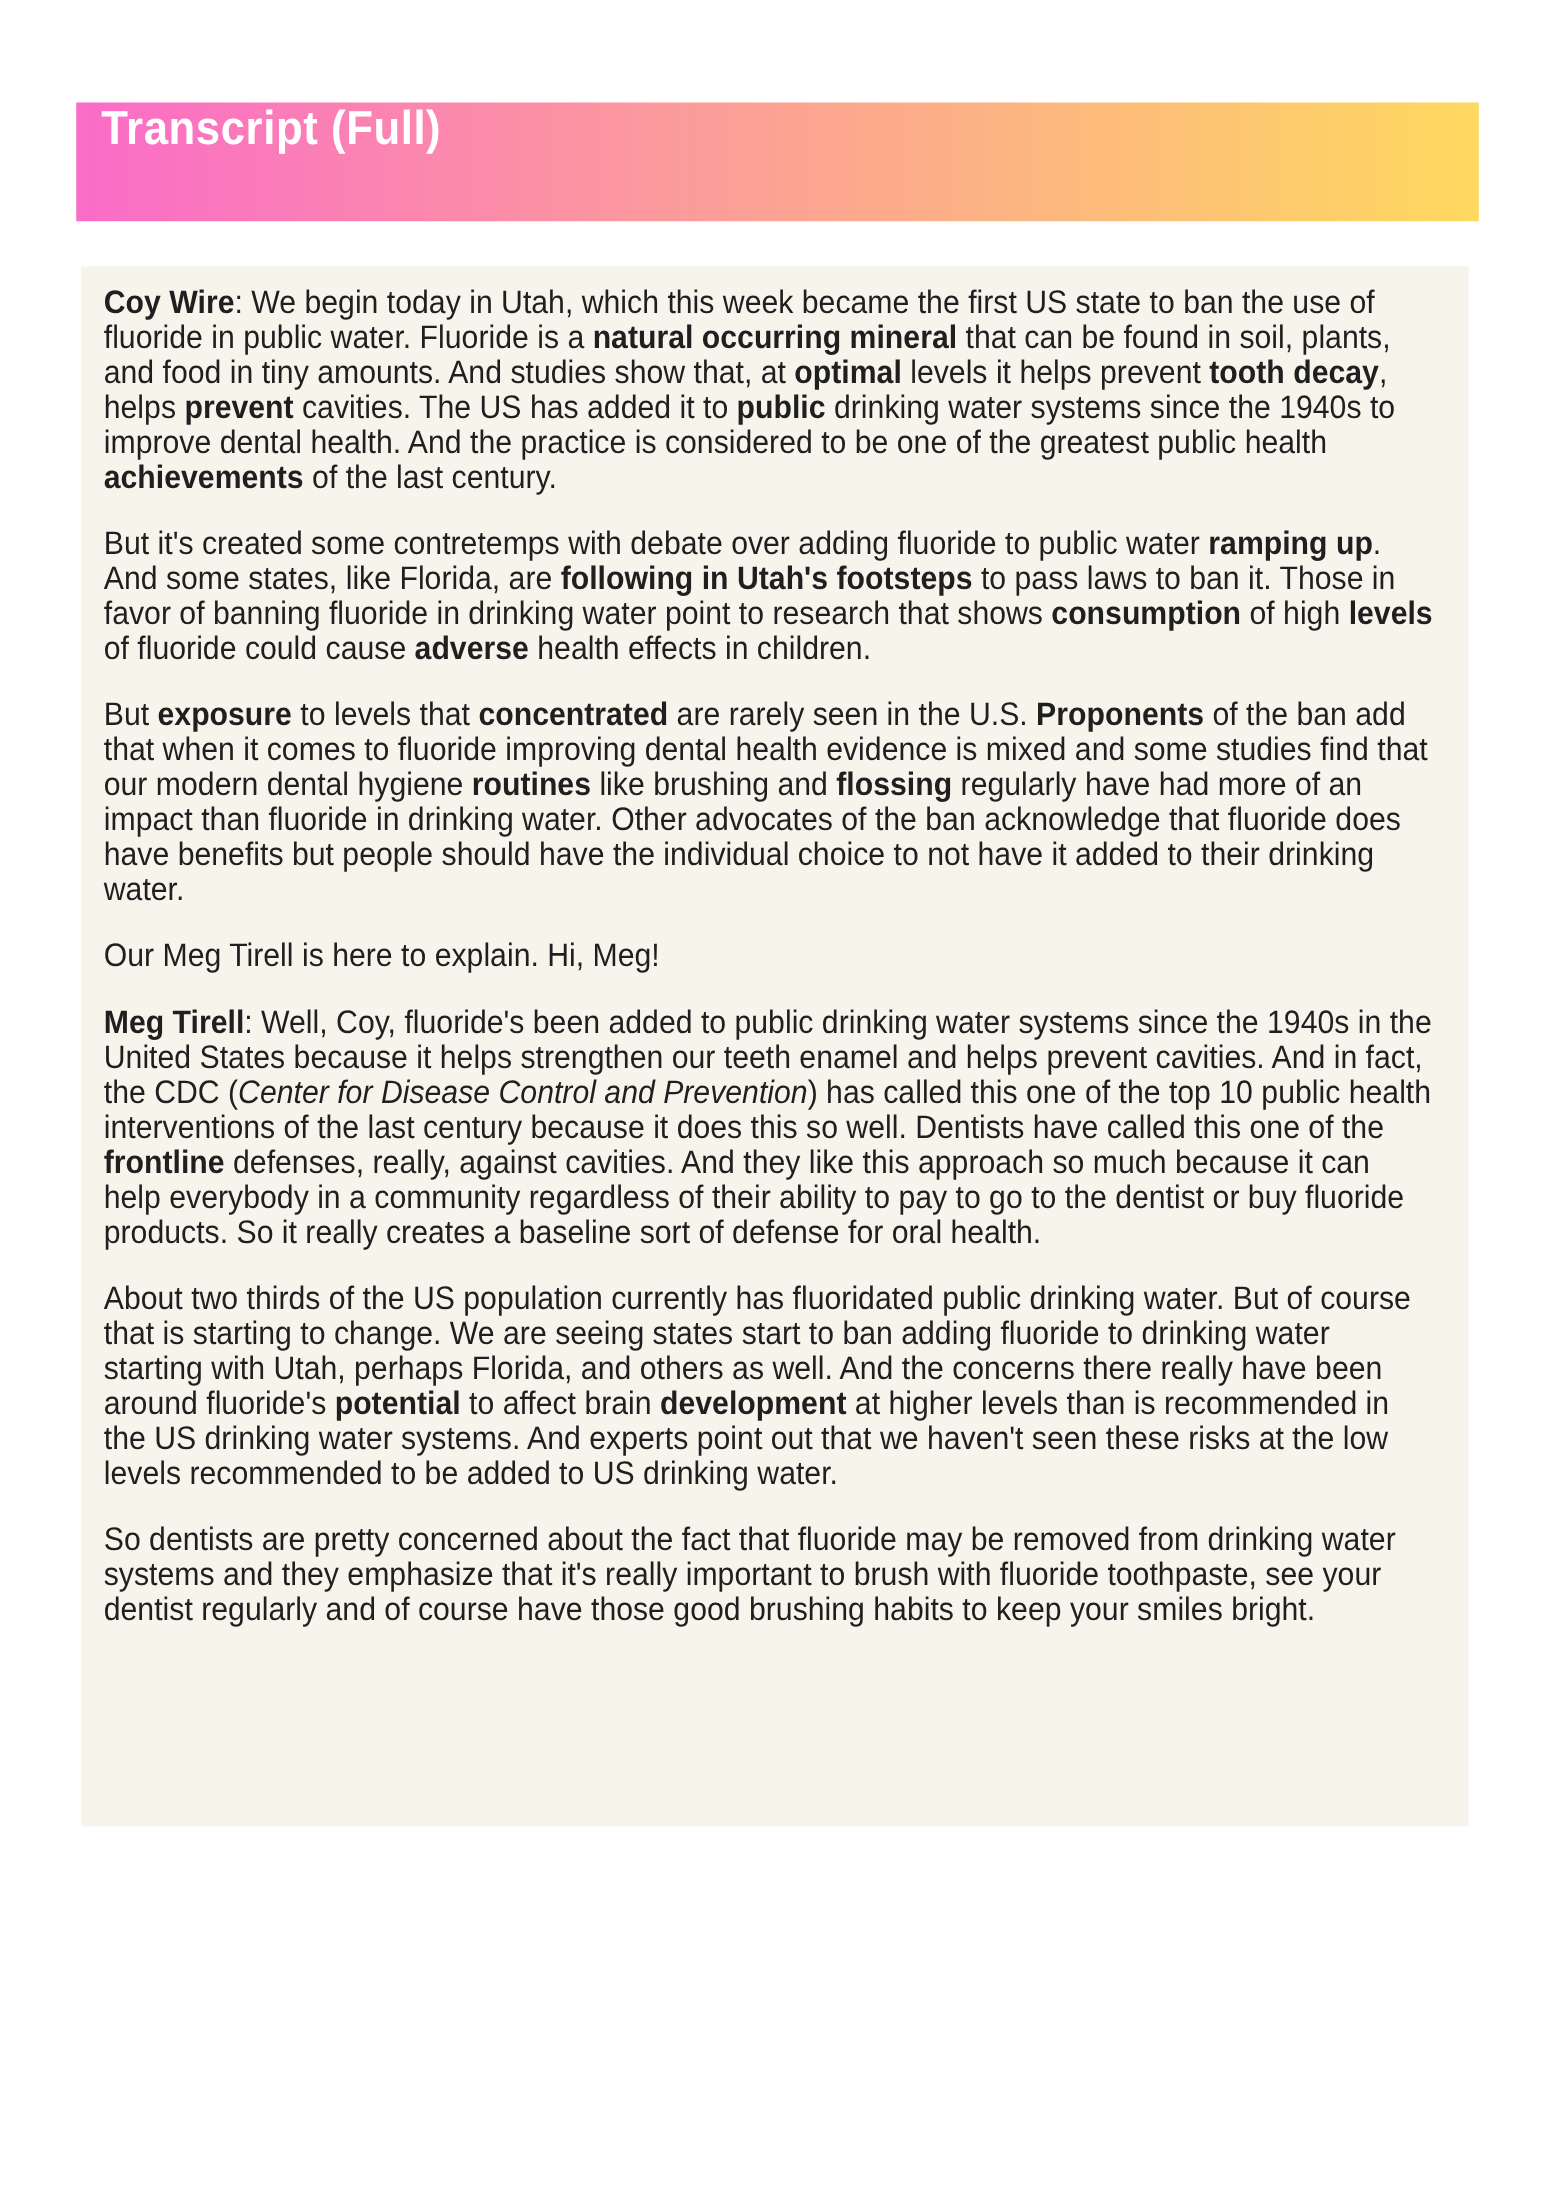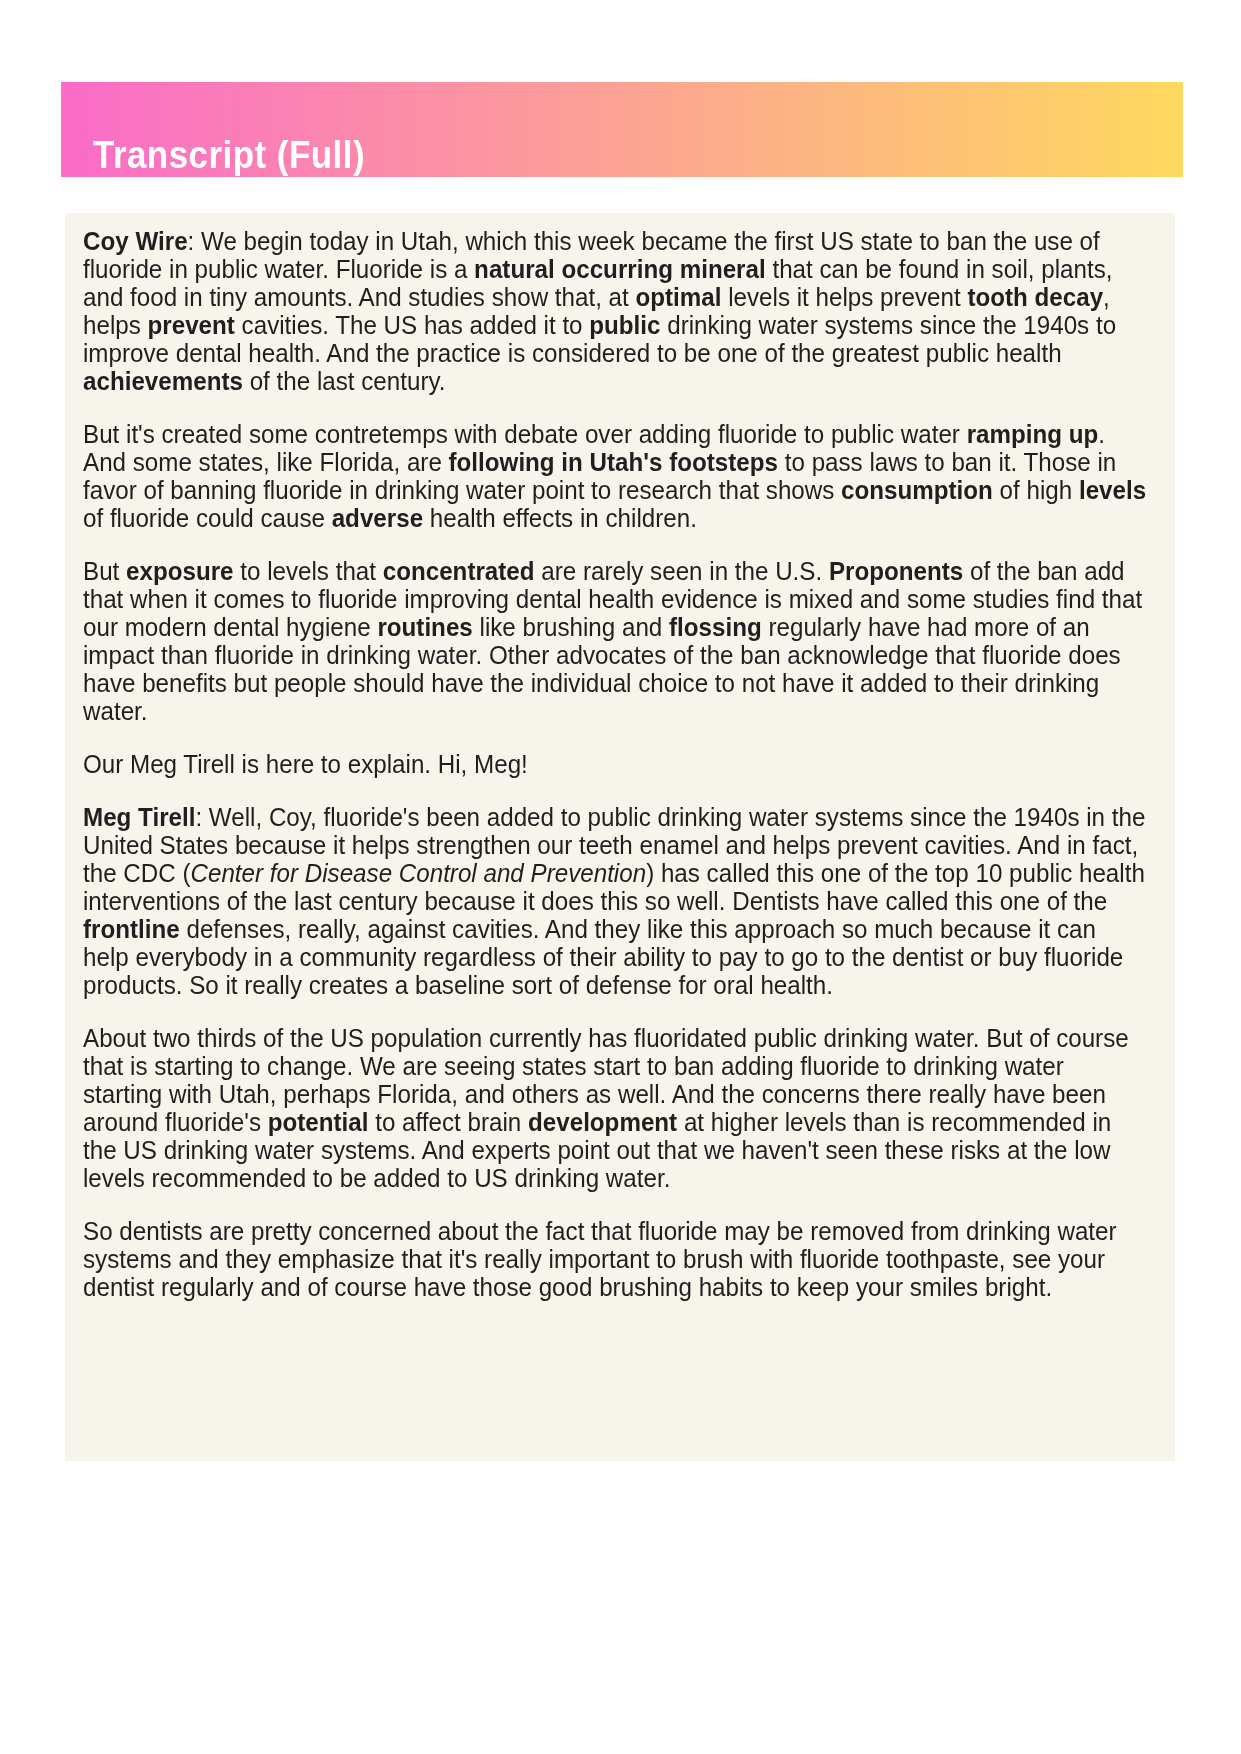--- a/index.html
+++ b/index.html
@@ -15,22 +15,22 @@
     color: var(--text-color, #1f1f1f);
   }
   .banner {
     position: absolute;
     left: 61px;
     top: 82px;
     width: 1122px;
     height: 95px;
     background: linear-gradient(90deg, var(--banner-start, #fa6cc8) 0%, var(--banner-end, #fed95f) 100%);
     display: flex;
-    align-items: flex-end;
-    padding-left: 32px;
+    align-items: flex-start;
+    padding-left: 20px;
     box-sizing: border-box;
   }
   .title {
     margin: 0;
     font-size: 38px;
     font-weight: 700;
     color: var(--title-color, #ffffff);
     letter-spacing: 0.5px;
     display: inline-block;
     transform: scaleX(0.92);

